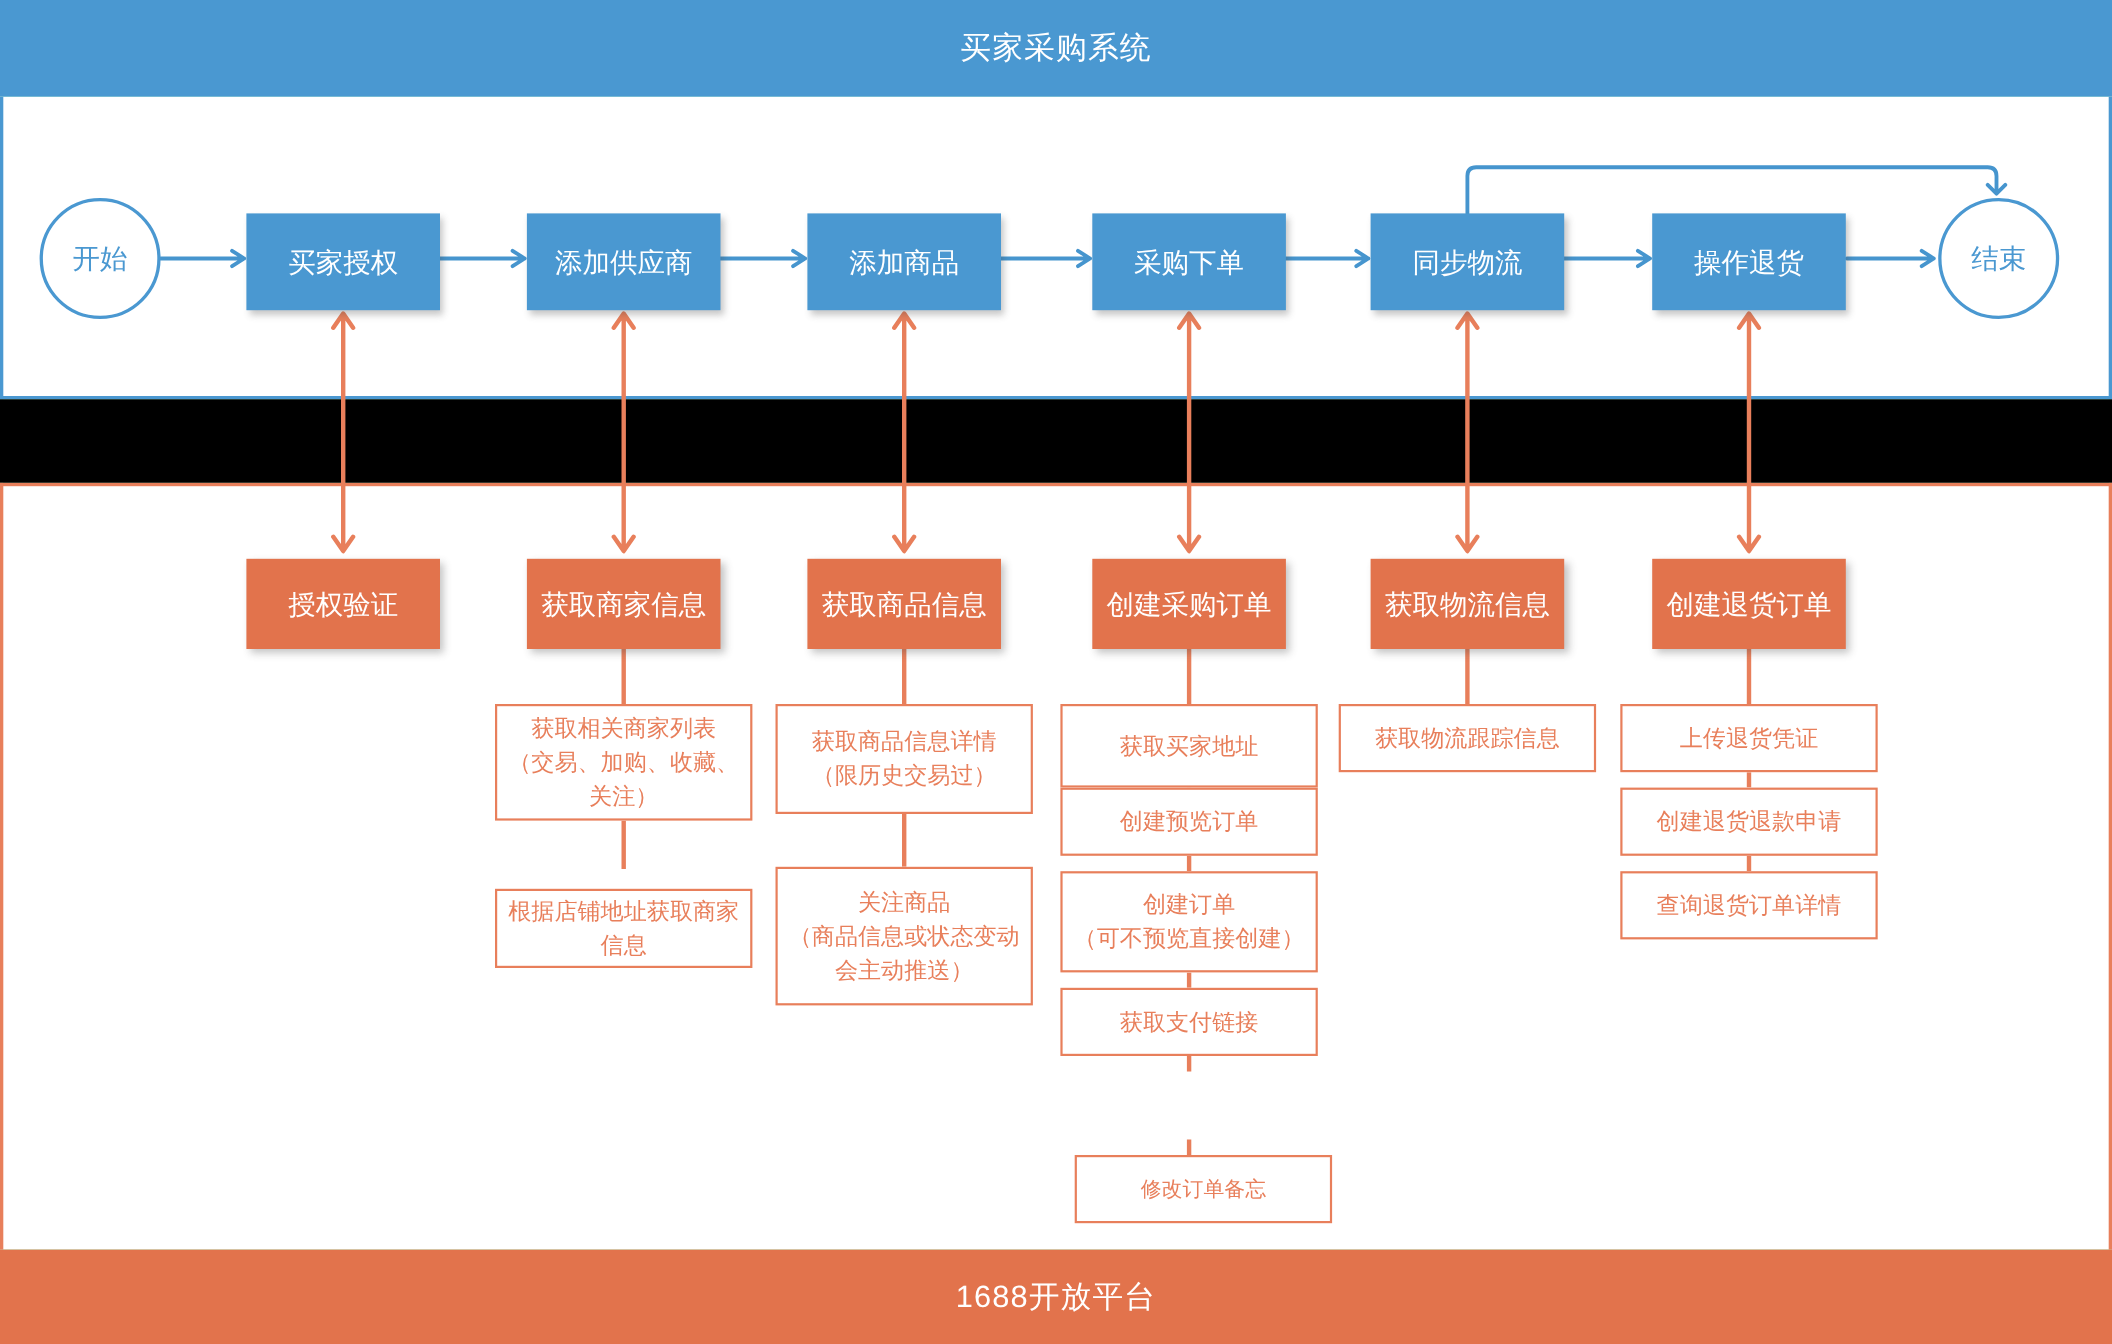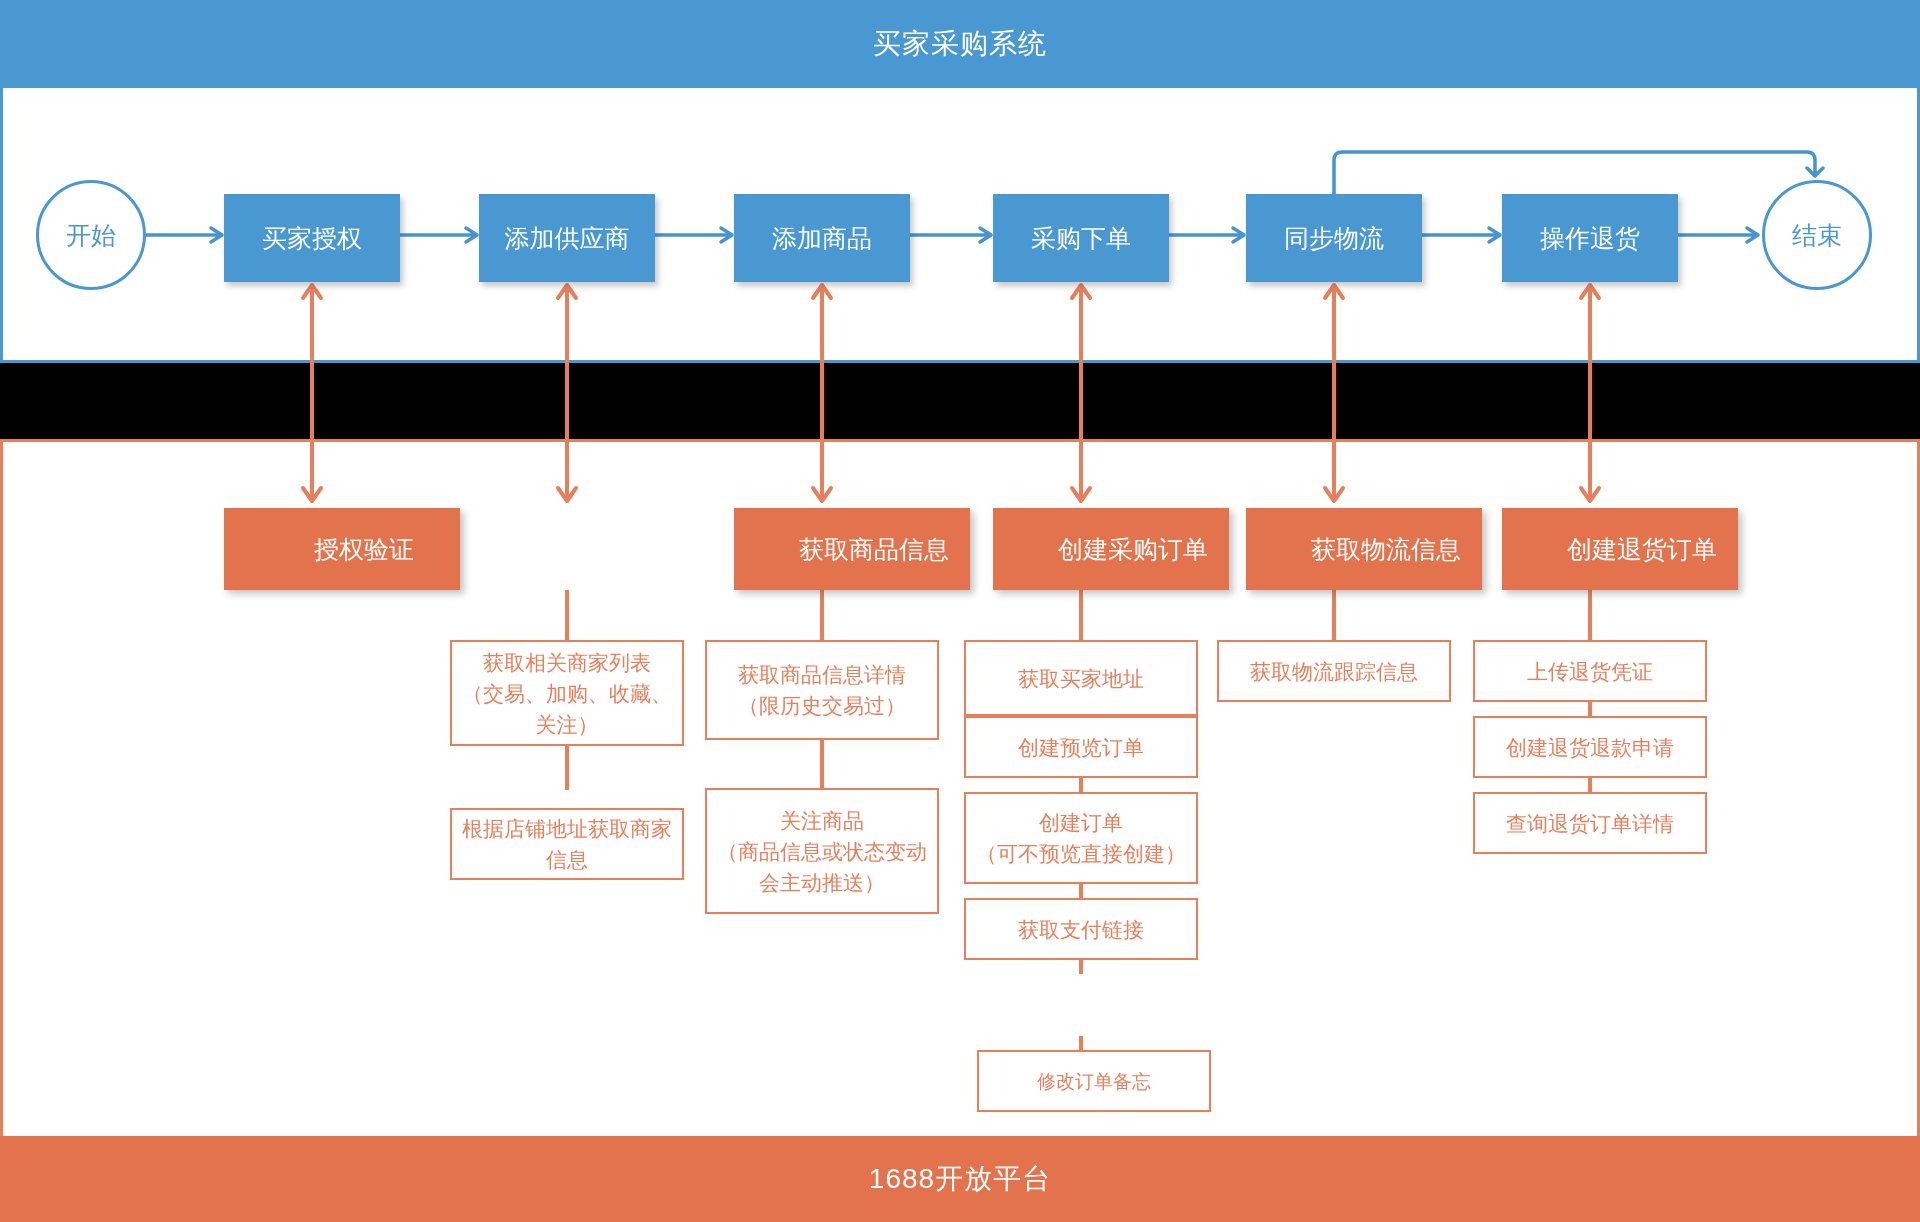--- a/index.html
+++ b/index.html
@@ -51,25 +51,24 @@
     color:var(--blue);font-size:25px;font-weight:500;
     display:flex;align-items:center;justify-content:center;
   }
   .fbox{
     position:absolute;top:194px;width:176px;height:88px;
     background:var(--blue);color:#fff;font-size:25px;font-weight:500;
     display:flex;align-items:center;justify-content:center;
     box-shadow:3px 4px 6px rgba(70,70,70,.30);
   }
   .gbox{
-    position:absolute;top:508px;width:192px;height:82px;
+    position:absolute;top:508px;width:176px;height:82px;
     background:var(--orange);color:#fff;font-size:25px;font-weight:500;
     display:flex;align-items:center;justify-content:center;
     box-shadow:4px 4px 7px rgba(70,70,70,.32);
-    padding-left:44px;
   }
   .sb{
     position:absolute;width:234px;box-sizing:border-box;
     background:#fff;border:2px solid var(--orange-line);
     color:var(--orange-line);font-size:21px;line-height:31px;font-weight:500;
     display:flex;align-items:center;justify-content:center;
     text-align:center;white-space:pre-line;
   }
   .sb.small{font-size:19px;margin-left:13px;}
 </style>
@@ -127,20 +126,21 @@
   </div>
 
   <div class="fbox" style="left:479px">添加供应商</div>
   <div class="fbox" style="left:224px">买家授权</div>
   <div class="fbox" style="left:734px">添加商品</div>
   <div class="fbox" style="left:993px">采购下单</div>
   <div class="fbox" style="left:1246px">同步物流</div>
   <div class="fbox" style="left:1502px">操作退货</div>
 
   <div class="gbox" style="left:224px">授权验证</div>
+  <div class="gbox" style="left:479px">获取商家信息</div>
   <div class="gbox" style="left:993px">创建采购订单</div>
   <div class="gbox" style="left:734px">获取商品信息</div>
   <div class="gbox" style="left:1246px">获取物流信息</div>
   <div class="gbox" style="left:1502px">创建退货订单</div>
 
   <div class="sb" style="left:450px;top:640px;height:106px">获取相关商家列表
 （交易、加购、收藏、
 关注）</div>
   <div class="sb" style="left:450px;top:808px;height:72px">根据店铺地址获取商家
 信息</div>

